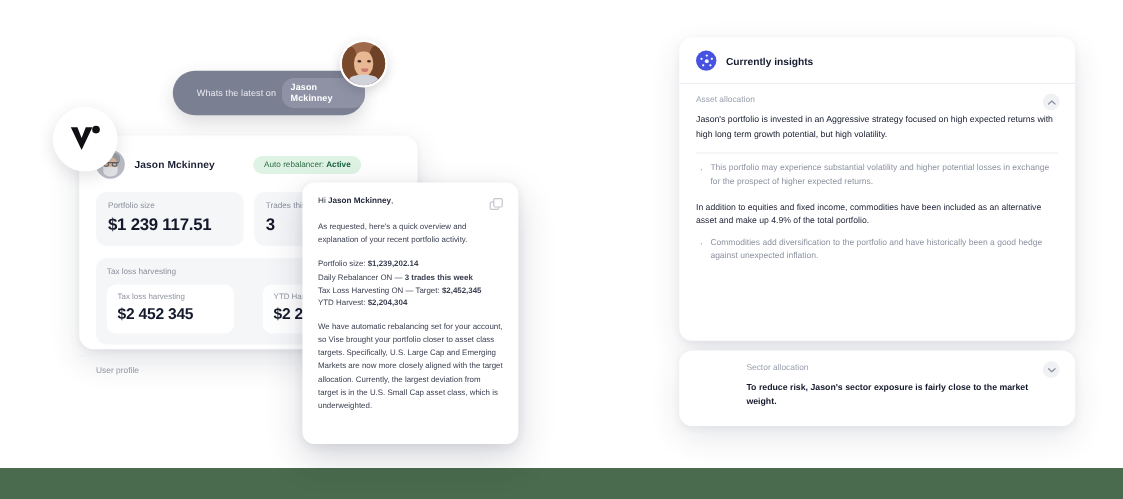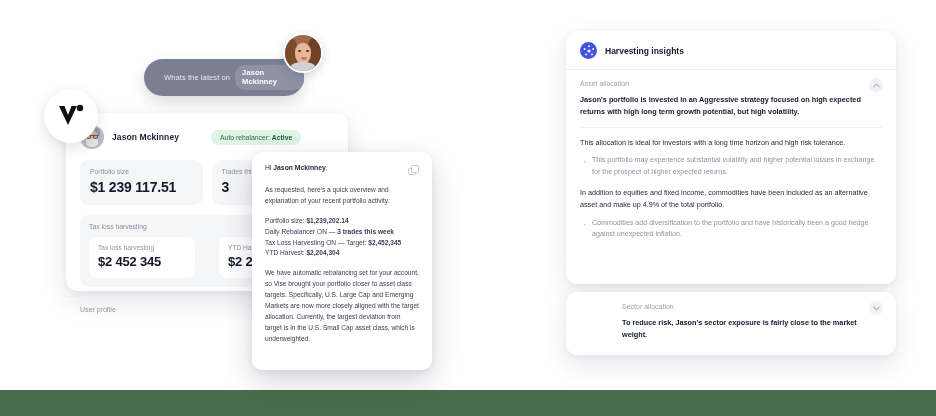--- a/index.html
+++ b/index.html
@@ -152,21 +152,21 @@
   .ins-icon svg { position:absolute; left:2.5px; top:2.5px; }
   .ins-title { font-size: 8.5px; font-weight: bold; color:#141a2e; }
 
   .ins-body { padding: 10px 14px 0; position: relative; }
   .ins-sec-label { font-size: 7px; color:#9aa0ad; margin-bottom: 7px; }
   .chev-btn {
     position:absolute; right: 13px; top: 8px; width: 14px; height: 14px;
     border-radius: 50%; background:#f0f1f4; display:flex; align-items:center; justify-content:center;
   }
   .chev-btn svg { display:block; }
-  .ins-strong { font-size: 7.3px; line-height: 1.62; font-weight: bold; color:#151a2c; }
+  .ins-strong { font-size: 7.3px; line-height: 1.62; font-weight: normal; color:#151a2c; }
   .ins-rule { height:1px; background:#eef0f3; margin: 9px 0 0; }
   .ins-para { font-size: 7.2px; line-height: 1.62; color:#252a3c; margin-top: 9px; }
   .ins-bullet {
     font-size: 7.1px; line-height: 1.62; color:#8d93a1; margin-top: 7px;
     padding-left: 12px; position: relative;
   }
   .ins-bullet:before { content:"·"; position:absolute; left: 3px; top:-1px; color:#a9aeba; font-size:10px; }
 
   .sector-panel {
     position: absolute; left: 566px; top: 292px; width: 330px; height: 63px;
@@ -283,33 +283,32 @@
       <span class="ins-icon">
         <svg width="12" height="12" viewBox="0 0 12 12" aria-hidden="true">
           <circle cx="6" cy="6" r="1.6" fill="#ffffff"></circle>
           <circle cx="6" cy="1.3" r="0.95" fill="#ffffff"></circle>
           <circle cx="10.2" cy="4" r="0.95" fill="#ffffff"></circle>
           <circle cx="9" cy="9.4" r="0.95" fill="#ffffff"></circle>
           <circle cx="3" cy="9.4" r="0.95" fill="#ffffff"></circle>
           <circle cx="1.6" cy="4" r="0.95" fill="#ffffff"></circle>
         </svg>
       </span>
-      <span class="ins-title">Harvesting insights</span>
+      <span class="ins-title">Currently insights</span>
     </div>
 
     <div class="ins-body">
       <div class="ins-sec-label">Asset allocation</div>
       <div class="chev-btn">
         <svg width="7" height="5" viewBox="0 0 7 5" aria-hidden="true">
             <path d="M0.8 3.7 L3.5 1.2 L6.2 3.7" fill="none" stroke="#8b90a0" stroke-width="1" stroke-linecap="round" stroke-linejoin="round"></path>
           </svg>
       </div>
       <div class="ins-strong">Jason's portfolio is invested in an Aggressive strategy focused on high expected returns with high long term growth potential, but high volatility.</div>
       <div class="ins-rule"></div>
-      <div class="ins-para">This allocation is ideal for investors with a long time horizon and high risk tolerance.</div>
       <div class="ins-bullet">This portfolio may experience substantial volatility and higher potential losses in exchange for the prospect of higher expected returns.</div>
       <div class="ins-para">In addition to equities and fixed income, commodities have been included as an alternative asset and make up 4.9% of the total portfolio.</div>
       <div class="ins-bullet">Commodities add diversification to the portfolio and have historically been a good hedge against unexpected inflation.</div>
     </div>
   </div>
 
   <div class="sector-panel">
     <div class="sector-row">
       <div class="sector-label">Sector allocation</div>
       <div class="chev-btn2">

